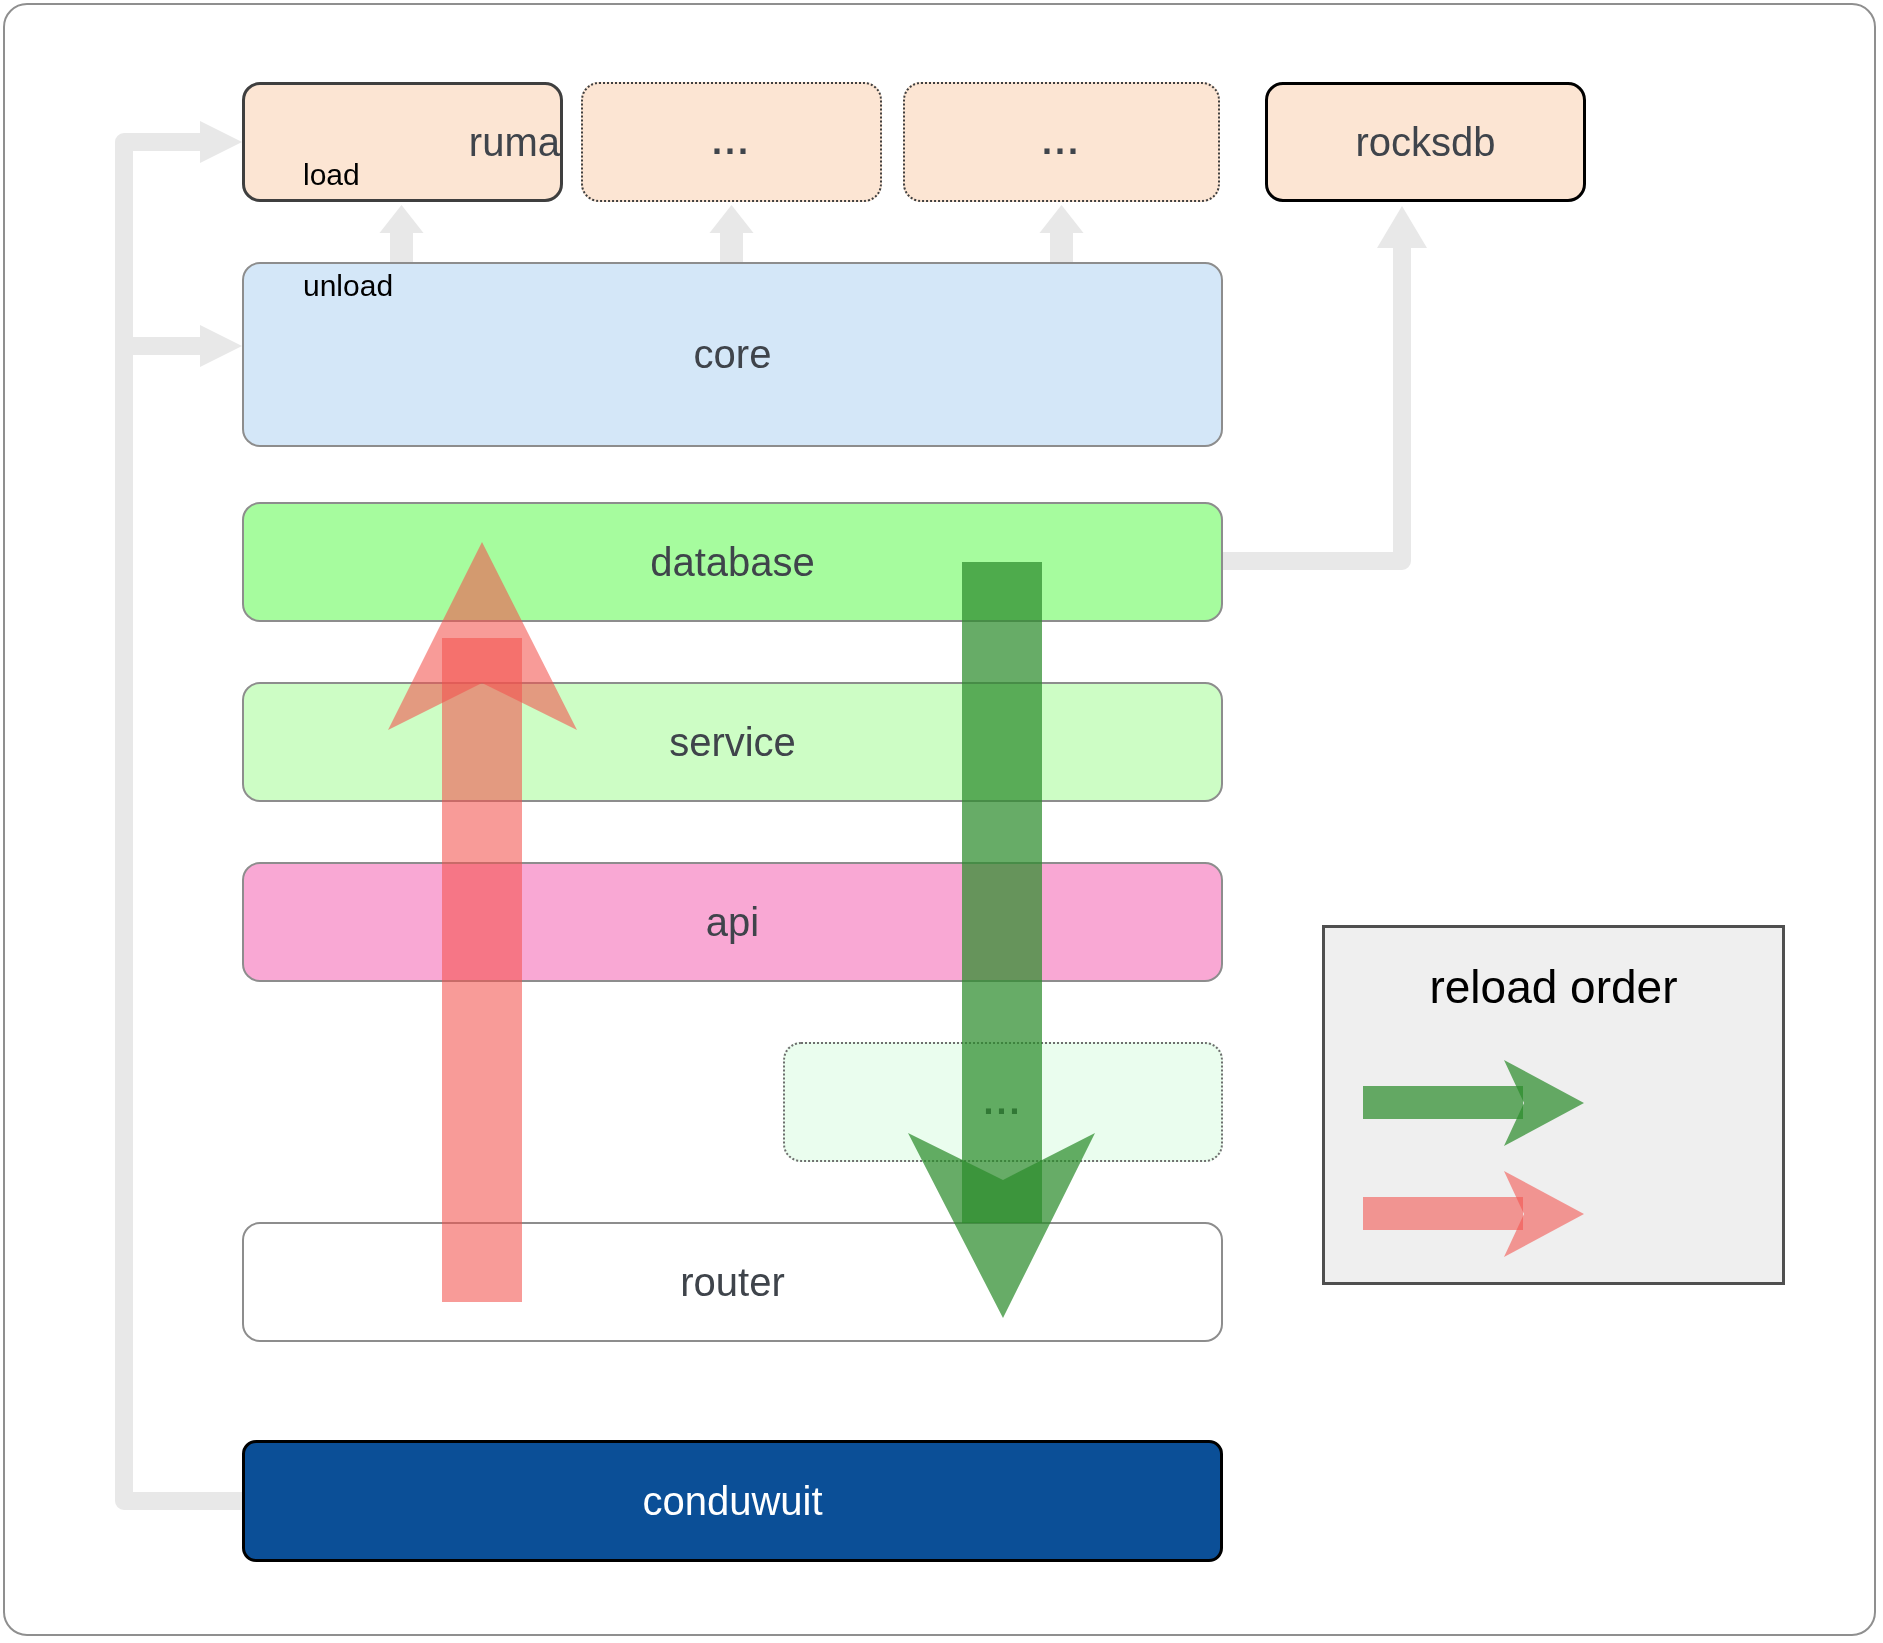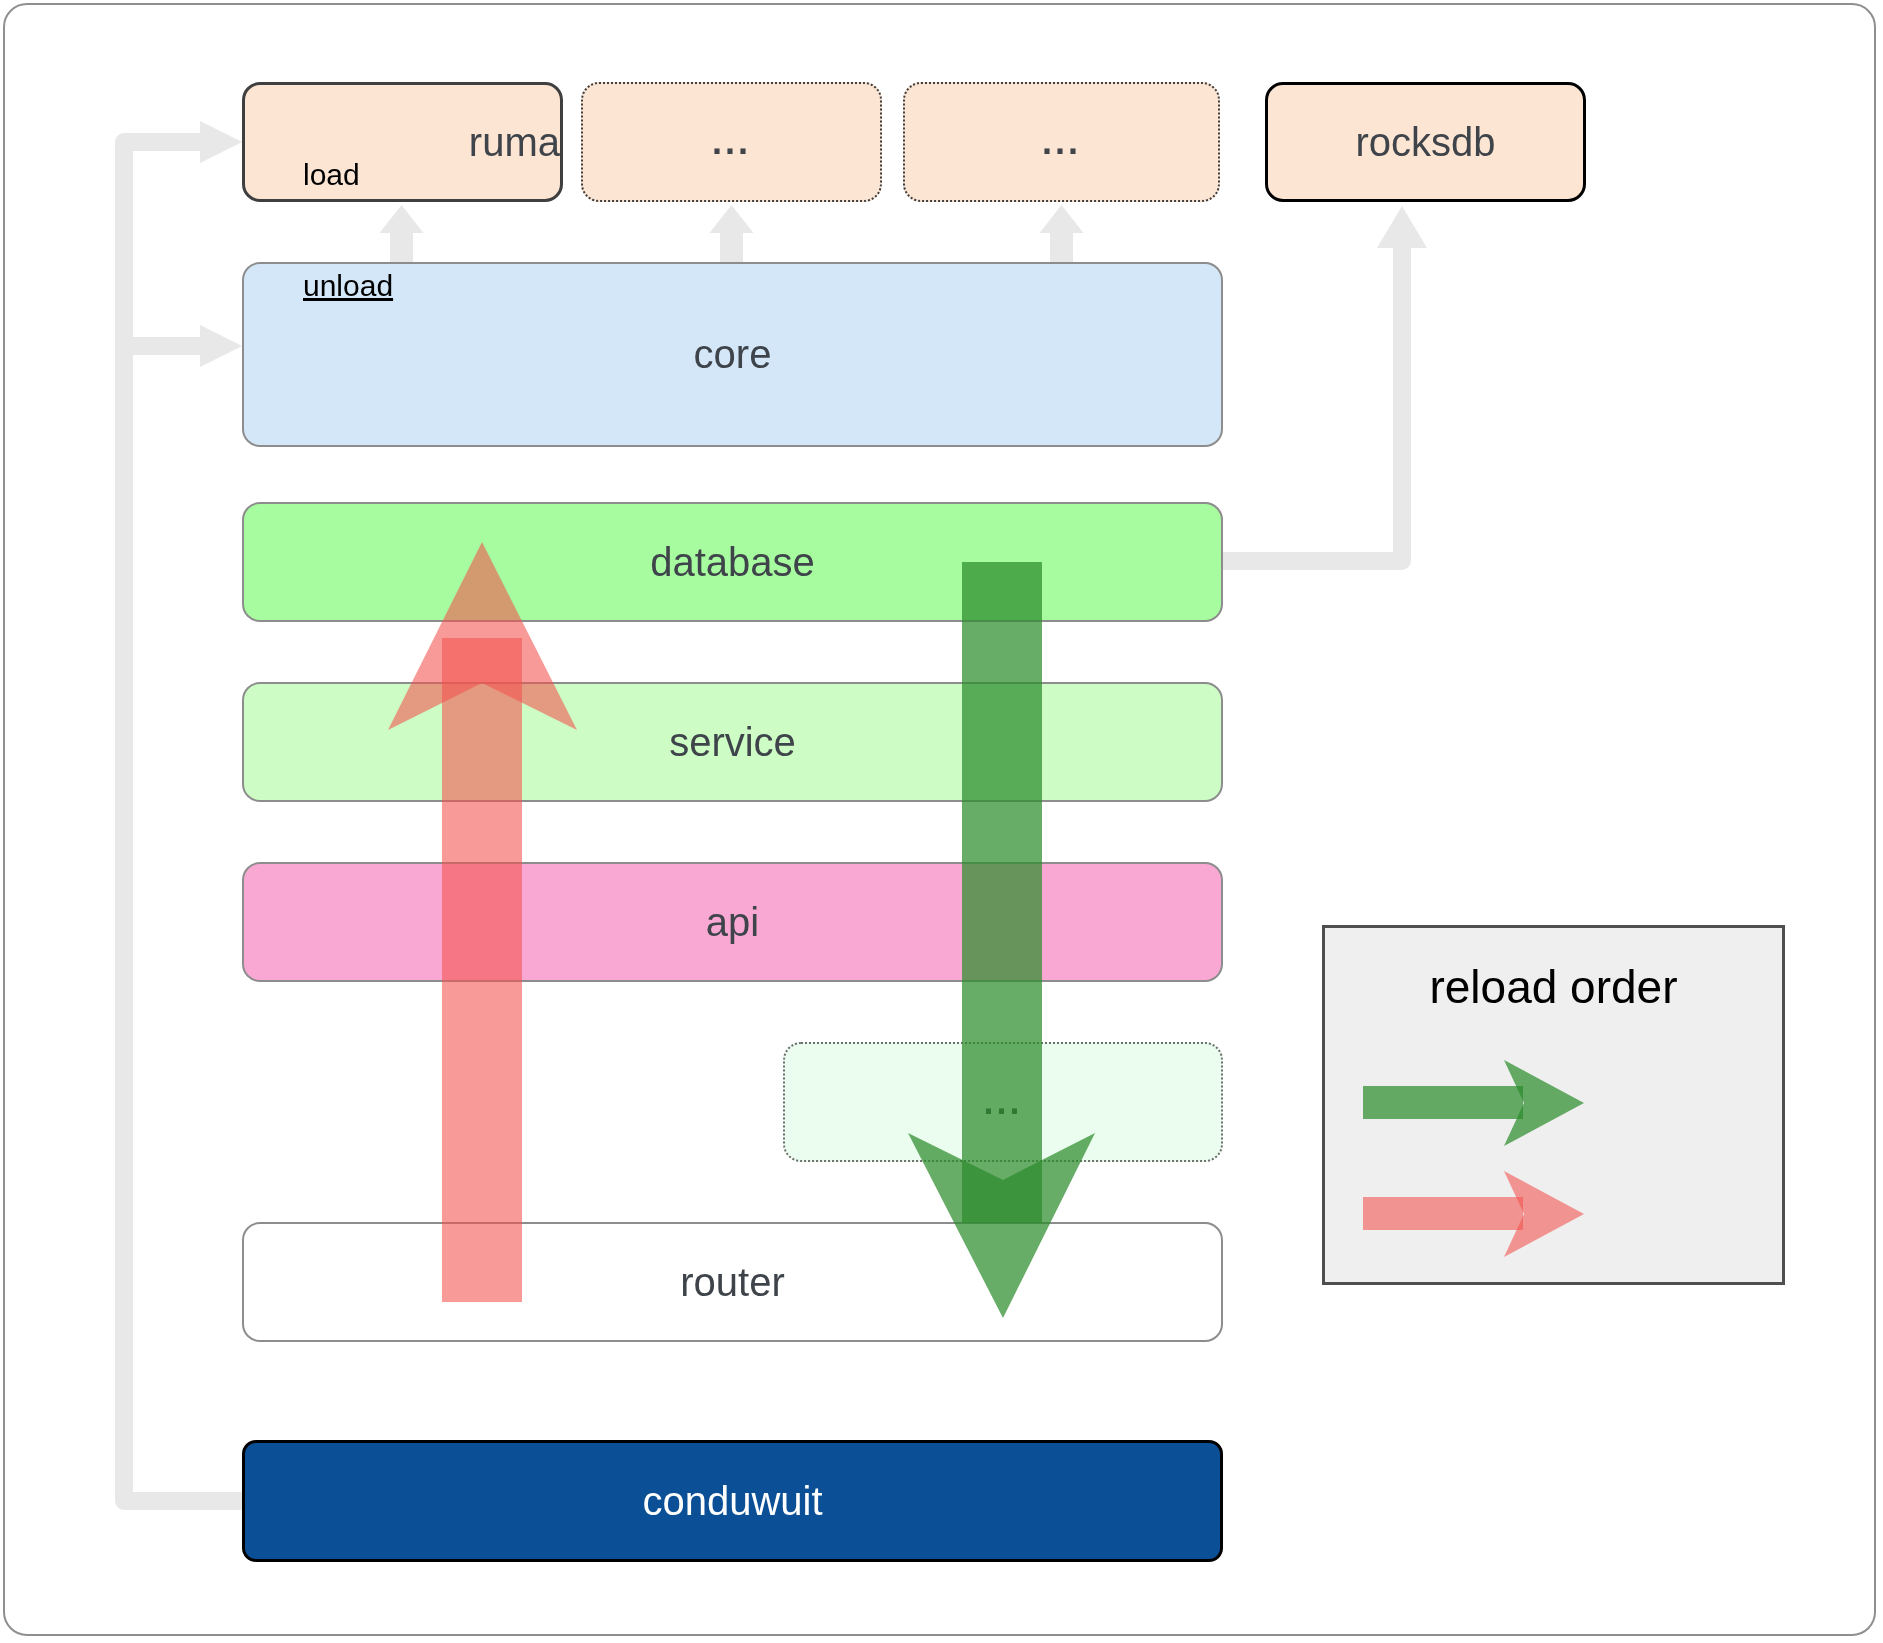--- a/index.html
+++ b/index.html
@@ -38,21 +38,21 @@
     background:#efefef;border:3px solid #4f4f4f;box-sizing:border-box;
   }
   .legend-title{
     position:absolute;left:0;top:32px;width:100%;text-align:center;
     font-size:46px;color:#000000;
   }
   .legend-label{
     position:absolute;font-size:30px;color:#000000;
   }
   .legend-label.load  {left:303px;top:158px;}
-  .legend-label.unload{left:303px;top:269px;text-decoration:underline;}
+  .legend-label.unload{left:303px;top:269px;}
   svg.overlay{position:absolute;left:0;top:0;pointer-events:none;}
 </style>
 </head>
 <body>
 
 <div class="page">
   <div class="page-border"></div>
 
   <div class="node n-ruma">
     <span>ruma</span>

